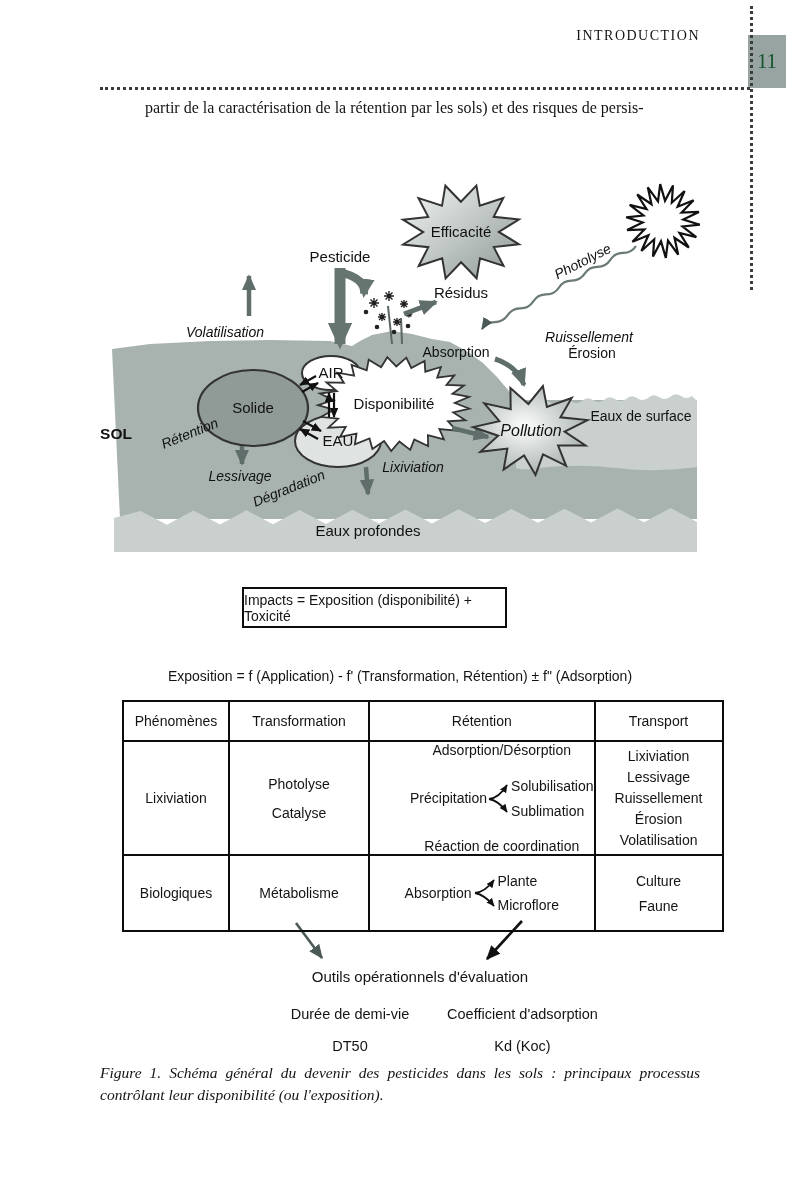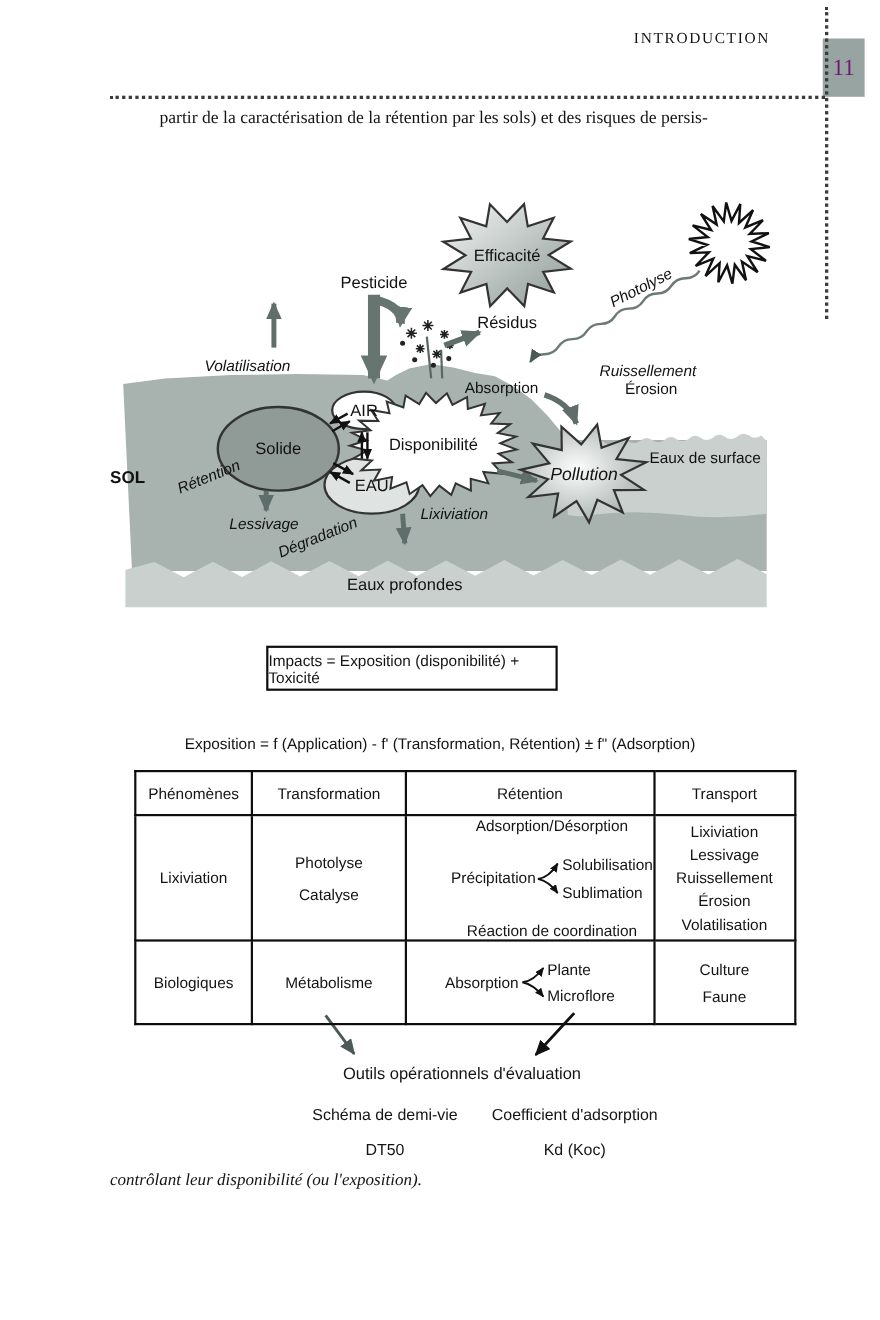--- a/index.html
+++ b/index.html
@@ -5,21 +5,21 @@
   * { margin:0; padding:0; box-sizing:border-box; }
   html,body { width:800px; height:1200px; }
   body { position:relative; background:#ffffff; color:#141414;
          font-family:"Liberation Serif", serif; overflow:hidden; }
   .abs { position:absolute; }
 
   .running-head { top:28px; left:0; width:700px; text-align:right;
     font-size:14px; letter-spacing:1.5px; }
   .page-badge { left:748px; top:35px; width:38px; height:53px; background:#98a4a1;
     display:flex; align-items:center; justify-content:center;
-    color:#701a75; font-size:21px; }
+    color:#14532d; font-size:21px; }
   .vdots { left:750px; top:6px; height:284px; width:0; border-left:3px dotted #3c3c3c; }
   .hdots { left:100px; top:87px; width:650px; height:0; border-top:3px dotted #3c3c3c; }
 
   .bodytext { left:145px; top:95px; width:566px; font-size:16px; line-height:25.8px; }
   .jline { text-align:justify; text-align-last:justify; }
 
   svg text { font-family:"Liberation Sans", sans-serif; fill:#111; }
   .dlbl { font-size:14px; }
   .dlbl-i { font-size:14px; font-style:italic; }
   .dlbl-big { font-size:15px; }
@@ -269,23 +269,24 @@
         <span>Culture</span>
         <span>Faune</span>
       </div>
     </td>
   </tr>
 </tbody>
   </table>
 
 <div class="abs tools-title">Outils opérationnels d'évaluation</div>
 <div class="abs tool-col tool-left">
-  <span>Schéma de demi-vie</span>
+  <span>Durée de demi-vie</span>
   <span>DT50</span>
 </div>
 <div class="abs tool-col tool-right">
   <span>Coefficient d'adsorption</span>
   <span>Kd (Koc)</span>
 </div>
 
 <div class="abs fig-caption">
+  <div class="jline">Figure 1. Schéma général du devenir des pesticides dans les sols : principaux processus</div>
   <div>contrôlant leur disponibilité (ou l'exposition).</div>
 </div>
 
 </body></html>

